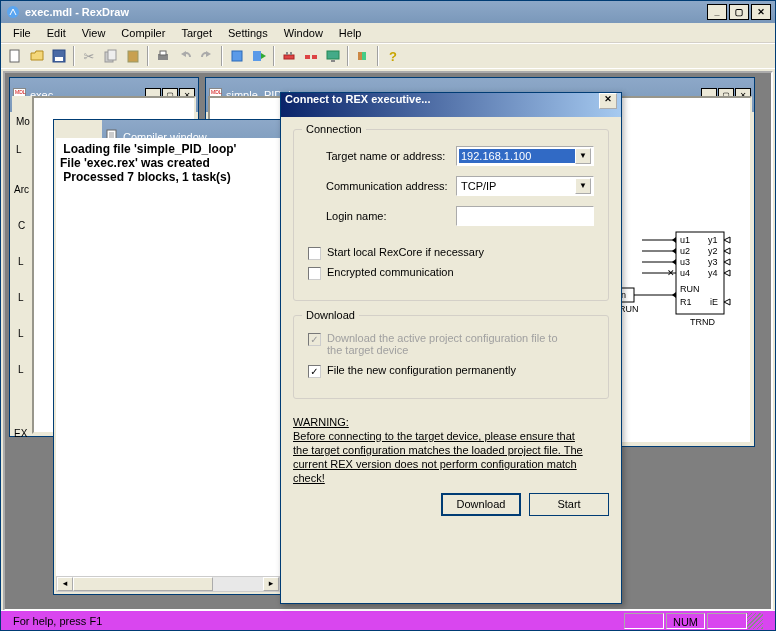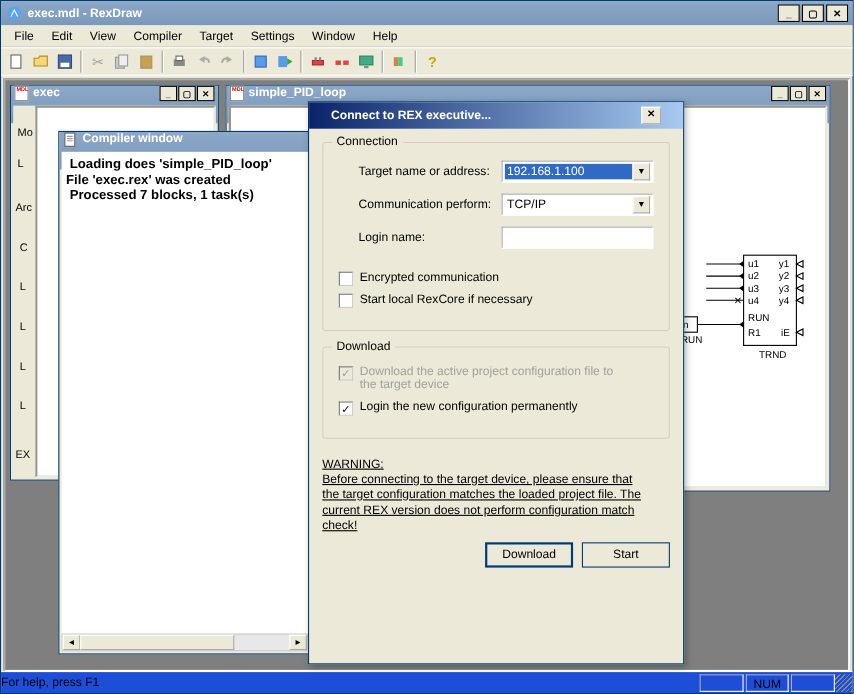--- a/index.html
+++ b/index.html
@@ -84,23 +84,23 @@
   .child-window {
     position: absolute;
     background: #ece9d8;
     border: 1px solid #003c74;
   }
   .child-titlebar {
     height: 34px;
     background: linear-gradient(to bottom, #8da8c8, #7a98ba);
     color: #fff;
     display: flex;
-    align-items: flex-start;
+    align-items: center;
     padding: 0 3px;
-    font-weight: bold;
+    font-weight: normal;
     font-size: 11px;
   }
   .child-titlebar .title { flex: 1; }
   .child-win-btn {
     width: 16px; height: 14px;
     background: #ece9d8;
     border: 1px solid #000;
     font-size: 8px;
     display: flex;
     align-items: center;
@@ -150,22 +150,21 @@
     position: absolute;
     background: #ece9d8;
     border: 1px solid #003c74;
     box-shadow: 2px 2px 6px rgba(0,0,0,.3);
   }
   .dlg-titlebar {
     height: 24px;
     background: linear-gradient(to right, #0a246a, #a6caf0);
     color: #fff;
     display: flex;
-    align-items: center;
-    padding: 0 20px;
+    padding: 0 4px;
     font-weight: bold;
   }
   .dlg-titlebar .title { flex: 1; }
   .dlg-closebtn {
     width: 18px; height: 16px;
     background: #ece9d8;
     border: 1px outset #fff;
     font-size: 9px;
     font-weight: bold;
     text-align: center;
@@ -262,25 +261,25 @@
   }
   .btn-default {
     border: 2px solid #003c74;
     line-height: 19px;
   }
   .statusbar {
     position: absolute;
     bottom: 0;
     left: 0; right: 0;
     height: 20px;
-    background: #1d4ed8;
+    background: #d946ef;
     border-top: 1px solid #fff;
     display: flex;
     align-items: center;
-    padding: 0 0;
+    padding: 0 12px;
     font-size: 11px;
   }
   .statusbar .cell {
     border: 1px inset #fff;
     padding: 1px 6px;
     margin-left: 2px;
     height: 16px;
     line-height: 14px;
   }
   .statusbar .grow { flex: 1; border: none; }
@@ -452,21 +451,21 @@
       <div class="white-client" style="top:18px; left:22px; right:2px; bottom:2px;"></div>
       <div style="position:absolute; top:18px; left:2px; width:20px; bottom:2px; background:#ece9d8;">
         <div class="sidetext" style="top:20px;left:4px">Mo</div>
         <div class="sidetext" style="top:48px;left:4px">L</div>
         <div class="sidetext" style="top:88px;left:2px">Arc</div>
         <div class="sidetext" style="top:124px;left:6px">C</div>
         <div class="sidetext" style="top:160px;left:6px">L</div>
         <div class="sidetext" style="top:196px;left:6px">L</div>
         <div class="sidetext" style="top:232px;left:6px">L</div>
         <div class="sidetext" style="top:268px;left:6px">L</div>
-        <div class="sidetext" style="top:312px;left:2px">EX</div>
+        <div class="sidetext" style="top:332px;left:2px">EX</div>
       </div>
     </div>
 
     <div class="child-window" style="left:200px; top:4px; width:550px; height:370px;">
       <div class="child-titlebar">
         <span class="doc-icon"></span>
         <span class="title">simple_PID_loop</span>
         <div class="child-win-btn">_</div>
         <div class="child-win-btn">▢</div>
         <div class="child-win-btn">✕</div>
@@ -506,34 +505,34 @@
           <polygon points="112,14 118,17 118,11" fill="none" stroke="#000"></polygon>
           <polygon points="112,25 118,28 118,22" fill="none" stroke="#000"></polygon>
           <polygon points="112,36 118,39 118,33" fill="none" stroke="#000"></polygon>
           <polygon points="112,47 118,50 118,44" fill="none" stroke="#000"></polygon>
           <polygon points="112,76 118,79 118,73" fill="none" stroke="#000"></polygon>
           <text x="78" y="99" class="port">TRND</text>
         </svg>
       </div>
     </div>
 
-    <div class="child-window" style="left:48px; top:46px; width:230px; height:476px;">
+    <div class="child-window" style="left:48px; top:46px; width:230px; height:476px;padding-left:48px;">
       <div class="child-titlebar">
         <span style="margin-right:4px;">
           <svg width="14" height="14">
               <rect x="2" y="1" width="9" height="12" fill="#fff" stroke="#666"></rect>
               <line x1="4" y1="4" x2="9" y2="4" stroke="#999"></line>
               <line x1="4" y1="6" x2="9" y2="6" stroke="#999"></line>
               <line x1="4" y1="8" x2="9" y2="8" stroke="#999"></line>
             </svg>
         </span>
         <span class="title">Compiler window</span>
       </div>
       <div class="compiler-content">
-        <div style="white-space:pre;"> Loading does 'simple_PID_loop'</div>
+        <div style="white-space:pre;"> Loading file 'simple_PID_loop'</div>
         <div>File 'exec.rex' was created</div>
         <div style="white-space:pre;"> Processed 7 blocks, 1 task(s)</div>
       </div>
       <div class="hscroll">
         <div class="arrow">◂</div>
         <div class="thumb"></div>
         <div class="track"></div>
         <div class="arrow">▸</div>
       </div>
     </div>
@@ -559,50 +558,50 @@
     <div class="groupbox">
       <span class="groupbox-title">Connection</span>
       <div class="formrow">
         <label>Target name or address:</label>
         <div class="combo">
           <span class="sel">192.168.1.100</span>
           <div class="dd">▼</div>
         </div>
       </div>
       <div class="formrow">
-        <label>Communication perform:</label>
+        <label>Communication address:</label>
         <div class="combo">
           <span class="plain">TCP/IP</span>
           <div class="dd">▼</div>
         </div>
       </div>
       <div class="formrow">
         <label>Login name:</label>
         <div class="textinput"></div>
       </div>
       <div style="height:10px"></div>
       <div class="check-row">
         <div class="check"></div>
-        <span>Encrypted communication</span>
+        <span>Start local RexCore if necessary</span>
       </div>
       <div class="check-row">
         <div class="check"></div>
-        <span>Start local RexCore if necessary</span>
+        <span>Encrypted communication</span>
       </div>
     </div>
 
     <div class="groupbox">
       <span class="groupbox-title">Download</span>
       <div class="check-row disabled">
         <div class="check" style="background:#ece9d8;color:#999">✓</div>
         <span style="max-width:240px">Download the active project configuration file to the target device</span>
       </div>
       <div class="check-row" style="margin-top:8px">
         <div class="check">✓</div>
-        <span>Login the new configuration permanently</span>
+        <span>File the new configuration permanently</span>
       </div>
     </div>
 
     <div style="margin-top:16px; line-height:14px;text-decoration:underline;">
       <div>WARNING:</div>
       <div style="max-width:300px">Before connecting to the target device, please ensure that the target configuration matches the loaded project file. The current REX version does not perform configuration match check!</div>
     </div>
 
     <div class="dlg-buttons">
       <div class="btn btn-default">Download</div>

